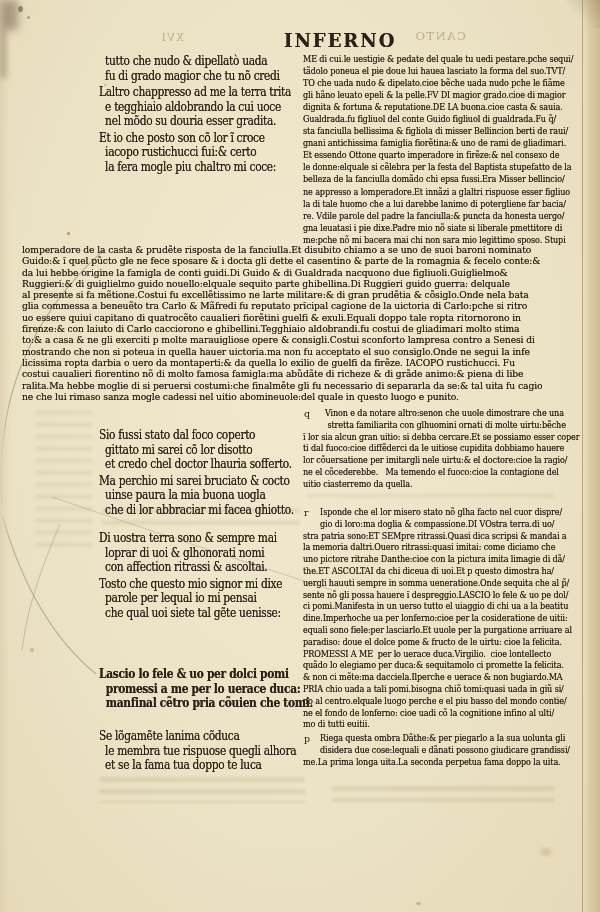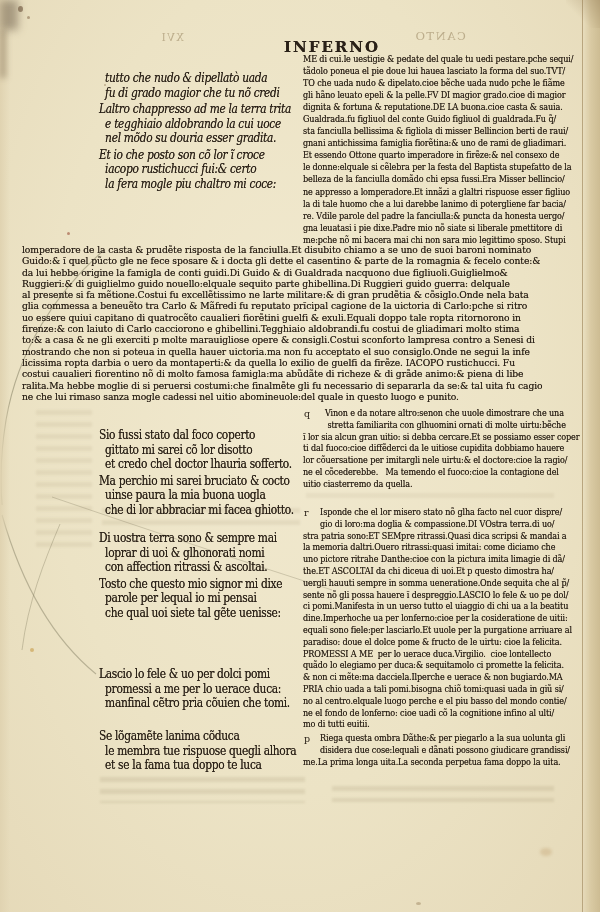--- a/index.html
+++ b/index.html
@@ -12,22 +12,22 @@
   .vline{white-space:pre;font-size:13px;line-height:14.5px;letter-spacing:-0.4px;
          transform:scaleX(.82);transform-origin:0 0;
          text-shadow:0 0 .3px rgba(42,30,18,.75);}
   .tercet{margin-bottom:2px;}
   .cline{white-space:pre;font-size:9.2px;line-height:12.05px;letter-spacing:-0.15px;
          transform:scaleX(.88);transform-origin:0 0;
          text-shadow:0 0 .25px rgba(45,34,20,.7);}
   .fw .cline{line-height:11.3px;transform:none;letter-spacing:-0.1px;}
   .note .cline{line-height:11.8px;}
   .abs{position:absolute;}
-  .header{font-size:15px;letter-spacing:2px;font-weight:bold;
-          text-shadow:0 0 .3px rgba(42,30,18,.8);margin-top:8px;}
+  .header{font-size:18px;letter-spacing:2px;font-weight:bold;
+          text-shadow:0 0 .3px rgba(42,30,18,.8);}
   .note{width:292px;}
   .note-mark{position:absolute;left:1px;top:1px;font-size:9.5px;}
   .note-lines{padding-left:0;}
   
   .ghost{color:rgba(150,130,92,.55);transform:scaleX(-1);filter:blur(.4px);
          font-size:11.5px;letter-spacing:1.5px;white-space:pre;}
   .gstripes{background:repeating-linear-gradient(180deg,
               rgba(125,110,75,.13) 0 5px, rgba(125,110,75,0) 5px 12px);
             filter:blur(.9px);transform:scaleX(-1);}
   
@@ -72,21 +72,21 @@
   <div class="abs ghost" style="left:160px;top:31px;font-size:10.5px;">XVI</div>
 
   <div class="abs gstripes" style="left:100px;top:777px;width:205px;height:26px;"></div>
   <div class="abs gstripes" style="left:332px;top:786px;width:222px;height:16px;"></div>
   <div class="abs gstripes" style="left:36px;top:410px;width:56px;height:138px;opacity:.7;"></div>
   <div class="abs gstripes" style="left:102px;top:508px;width:198px;height:21px;opacity:.8;"></div>
   <div class="abs gstripes" style="left:306px;top:493px;width:248px;height:12px;opacity:.6;"></div>
 
   <div class="abs header" style="left:284px;top:30px;">INFERNO</div>
 
-  <div class="abs" style="left:99px;top:71px;font-style:italic;">
+  <div class="abs" style="left:99px;top:54px;">
     <div class="tercet">
         <div class="vline">  tutto che nudo &amp; dipellatò uada</div>
         <div class="vline">  fu di grado magior che tu nõ credi</div>
       </div>
     <div class="tercet">
         <div class="vline">Laltro chappresso ad me la terra trita</div>
         <div class="vline">  e tegghiaio aldobrando la cui uoce</div>
         <div class="vline">  nel mõdo su douria esser gradita.</div>
       </div>
     <div class="tercet">
@@ -151,21 +151,21 @@
         <div class="vline">  loprar di uoi &amp; glhonorati nomi</div>
         <div class="vline">  con affection ritrassi &amp; ascoltai.</div>
       </div>
     <div class="tercet">
         <div class="vline">Tosto che questo mio signor mi dixe</div>
         <div class="vline">  parole per lequal io mi pensai</div>
         <div class="vline">  che qual uoi siete tal gẽte uenisse:</div>
       </div>
   </div>
 
-  <div class="abs" style="left:99px;top:667px;">
+  <div class="abs" style="left:99px;top:667px;font-weight:bold;">
       <div class="vline">Lascio lo fele &amp; uo per dolci pomi</div>
       <div class="vline">  promessi a me per lo uerace duca:</div>
       <div class="vline">  manfinal cẽtro pria cõuien che tomi.</div>
     </div>
 
   <div class="abs" style="left:99px;top:729px;">
       <div class="vline">Se lõgamẽte lanima cõduca</div>
       <div class="vline">  le membra tue rispuose quegli alhora</div>
       <div class="vline">  et se la fama tua doppo te luca</div>
     </div>

